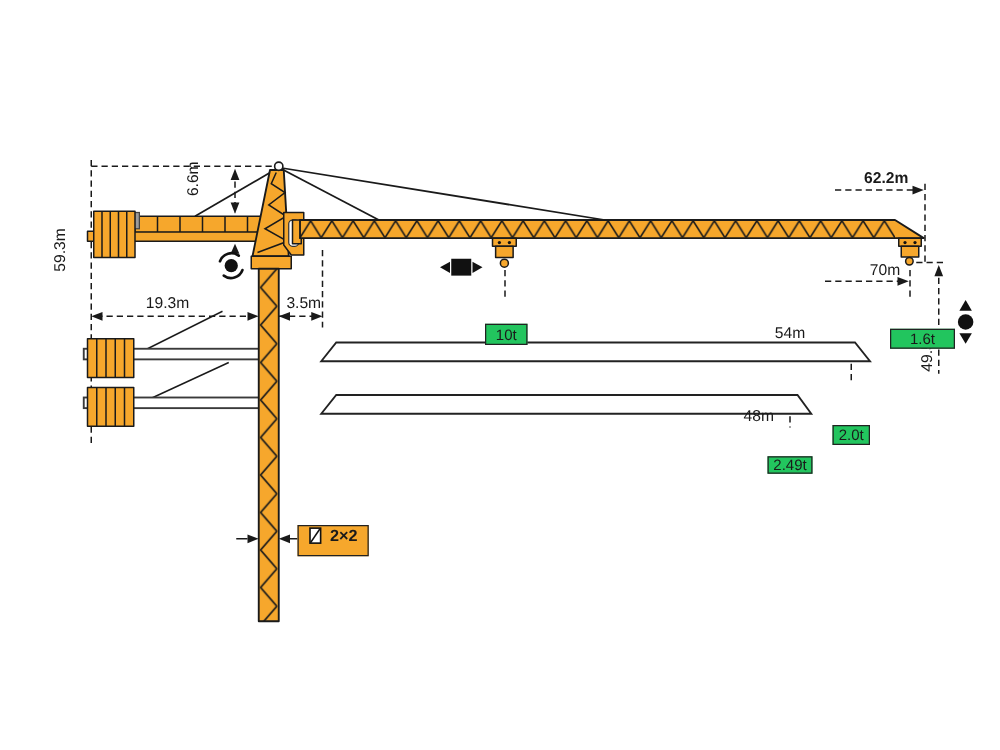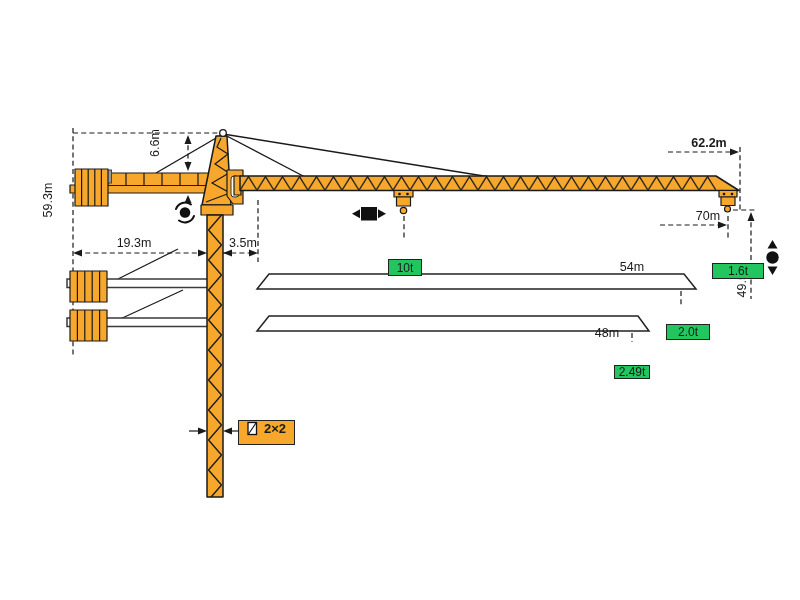--- a/index.html
+++ b/index.html
@@ -189,21 +189,21 @@
   <div class="dim-label" style="left:134px; top:243px;">19.3m</div>
   <div class="dim-label" style="left:243px; top:243px;">3.5m</div>
   <div class="dim-label" style="left:709px; top:143px;font-weight:bold;">62.2m</div>
   <div class="dim-label" style="left:708px; top:216px;">70m</div>
   <div class="dim-label v" style="left:742px; top:280px;">49.5m</div>
   <div class="dim-label" style="left:632px; top:267px;">54m</div>
   <div class="dim-label" style="left:607px; top:309px;margin-top:24px;">48m</div>
 
   <div class="load-box" style="left:388px; top:237px; width:34px; height:17px;">10t</div>
   <div class="load-box" style="left:712px; top:241px; width:52px; height:16px;">1.6t</div>
-  <div class="load-box" style="left:666px; top:302px; width:44px; height:16px;text-align:right;">2.0t</div>
+  <div class="load-box" style="left:666px; top:318px; width:30px; height:16px;text-align:right;">2.0t</div>
   <div class="load-box" style="left:614px; top:343px; width:36px; height:14px;">2.49t</div>
 
   <div class="section-box" style="left:238px; top:420px; width:57px; height:25px;">
     <svg width="11" height="15" viewBox="0 0 11 15">
       <rect x="1" y="1.5" width="8.5" height="12" fill="#fff" stroke="#111" stroke-width="1.3"></rect>
       <line x1="1.5" y1="13" x2="9" y2="2" stroke="#111" stroke-width="1.2"></line>
     </svg>
     <span>2×2</span>
   </div>
 

